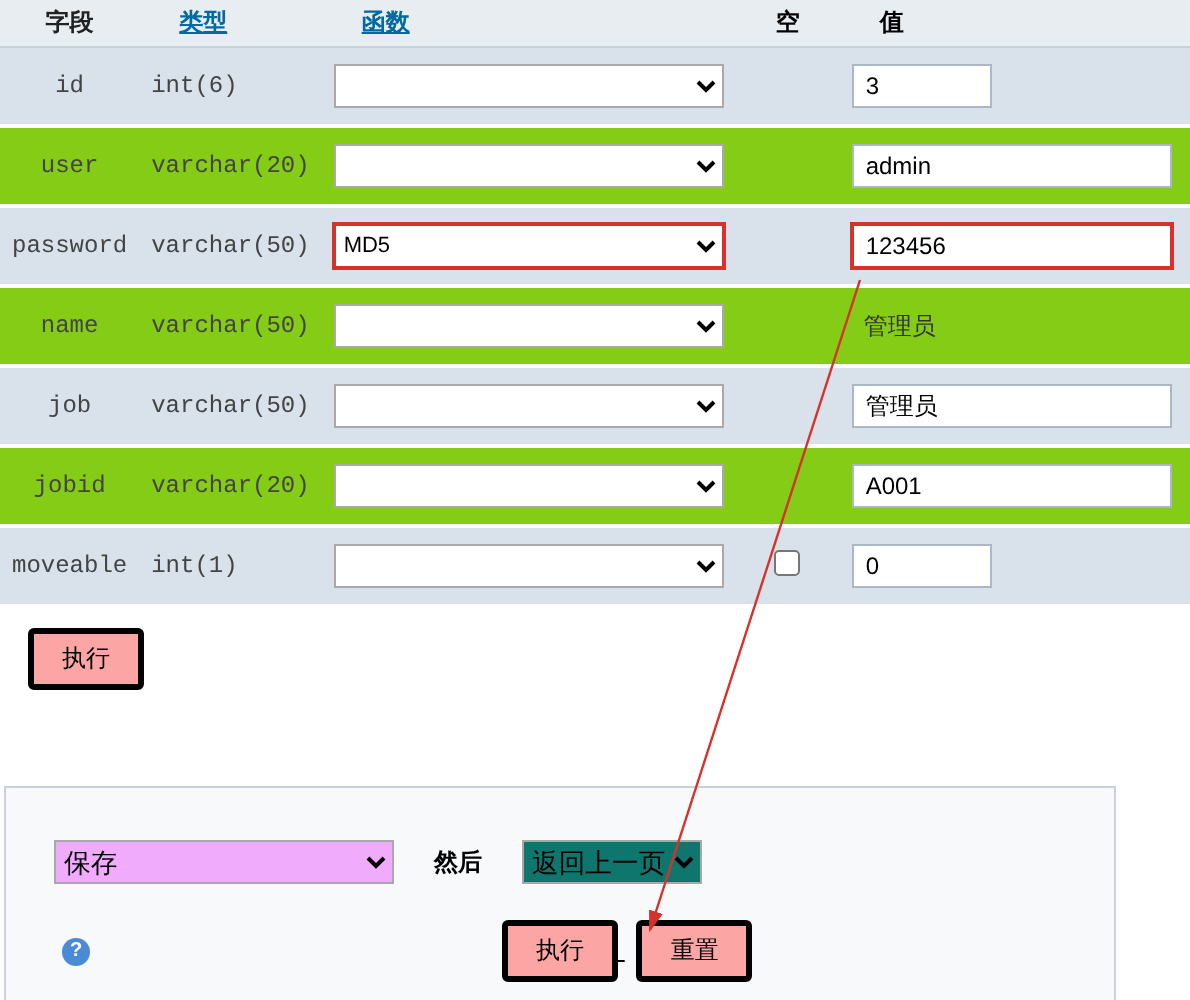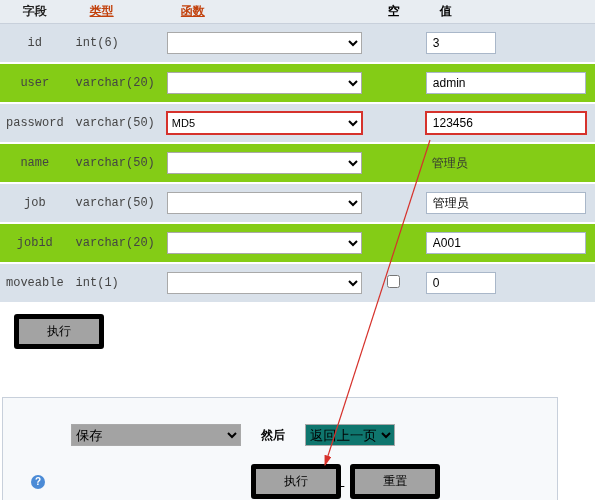--- a/index.html
+++ b/index.html
@@ -16,32 +16,32 @@
   .col-null { width: 24px; text-align: center; }
   .col-val { }
   select.func { width: 195px; height: 22px; background: #fff; border: 1px solid #a9a9a9; font-size: 11px; }
   input[type=text] { height: 22px; border: 1px solid #a9b7c9; padding: 2px 6px; font-size: 12px; background: #fff; }
   input.val-small { width: 70px; }
   input.val-wide { width: 160px; }
   .static-val { color: #333; padding: 2px 6px; }
   .highlight-red { outline: 2px solid #d6322c; outline-offset: -1px; }
   .exec-row { background: #fff !important; }
   .exec-row td { padding: 10px 10px 18px 14px; }
-  button.btn { background: #a3a3a3; border: 5px solid #000000; border-radius: 3px; padding: 4px 28px; font-size: 12px; cursor: pointer; }
+  button.btn { background: #fca5a5; border: 3px solid #000000; border-radius: 3px; padding: 4px 14px; font-size: 12px; cursor: pointer; }
   .footer { margin-top: 28px; border: 1px solid #c8d0db; background: #f7f9fb; padding: 26px 20px 40px 24px; width: 556px; margin-left: 2px; border-bottom: none; }
   .footer-row1 { display: flex; align-items: center; gap: 20px; }
   .footer-row2 { margin-top: 18px; display: flex; align-items: center; gap: 14px; padding-left: 4px; }
-  select.action-main { width: 170px; height: 22px; background: #a3a3a3; border: 1px solid #a9a9a9; margin-left: 44px; }
+  select.action-main { width: 170px; height: 22px; background: #f0abfc; border: 1px solid #a9a9a9; }
   select.action-sub { width: 90px; height: 22px; background: #0f766e; border: 1px solid #a9a9a9; }
   .then-label { font-weight: bold; }
   .help-icon { display: inline-flex; width: 14px; height: 14px; border-radius: 7px; background: #4b8bd6; color: #fff; font-size: 10px; align-items: center; justify-content: center; font-weight: bold; }
   .btn-group { margin-left: 192px; text-decoration: underline; }
   .arrow-svg { position: absolute; left: 0; top: 0; pointer-events: none; }
   .wrap { position: relative; width: 595px; }
-  th a { color: #c2410c; text-decoration: underline; cursor: pointer; }
+  th a { color: #0369a1; text-decoration: underline; cursor: pointer; }
   .nullchk { width: 13px; height: 13px; }
 </style>
 </head>
 <body>
 <div class="wrap">
 
 <table>
   <thead>
     <tr>
       <th class="col-field">字段</th>

